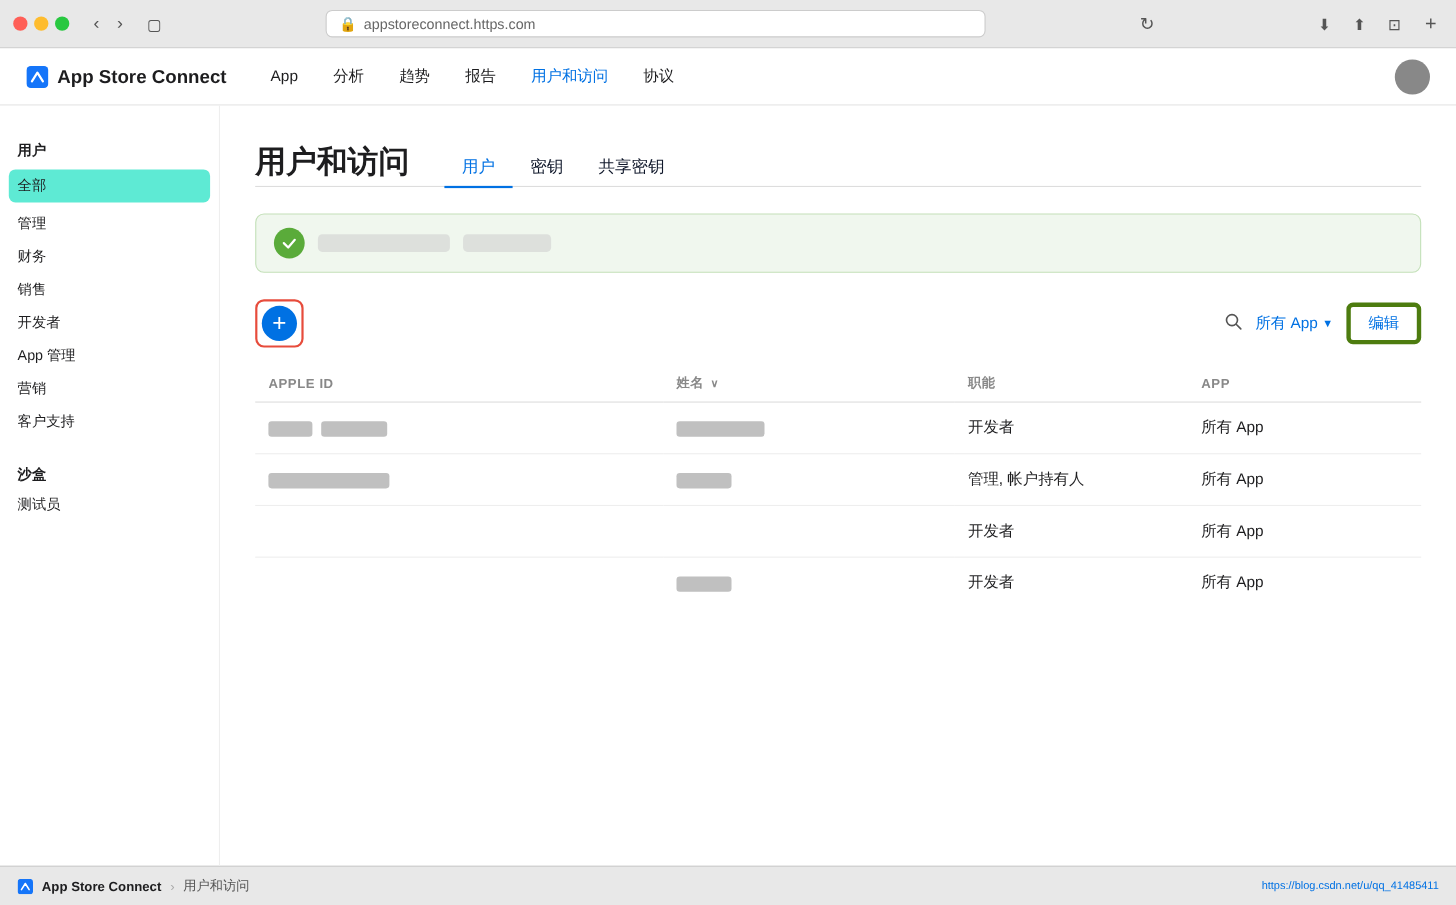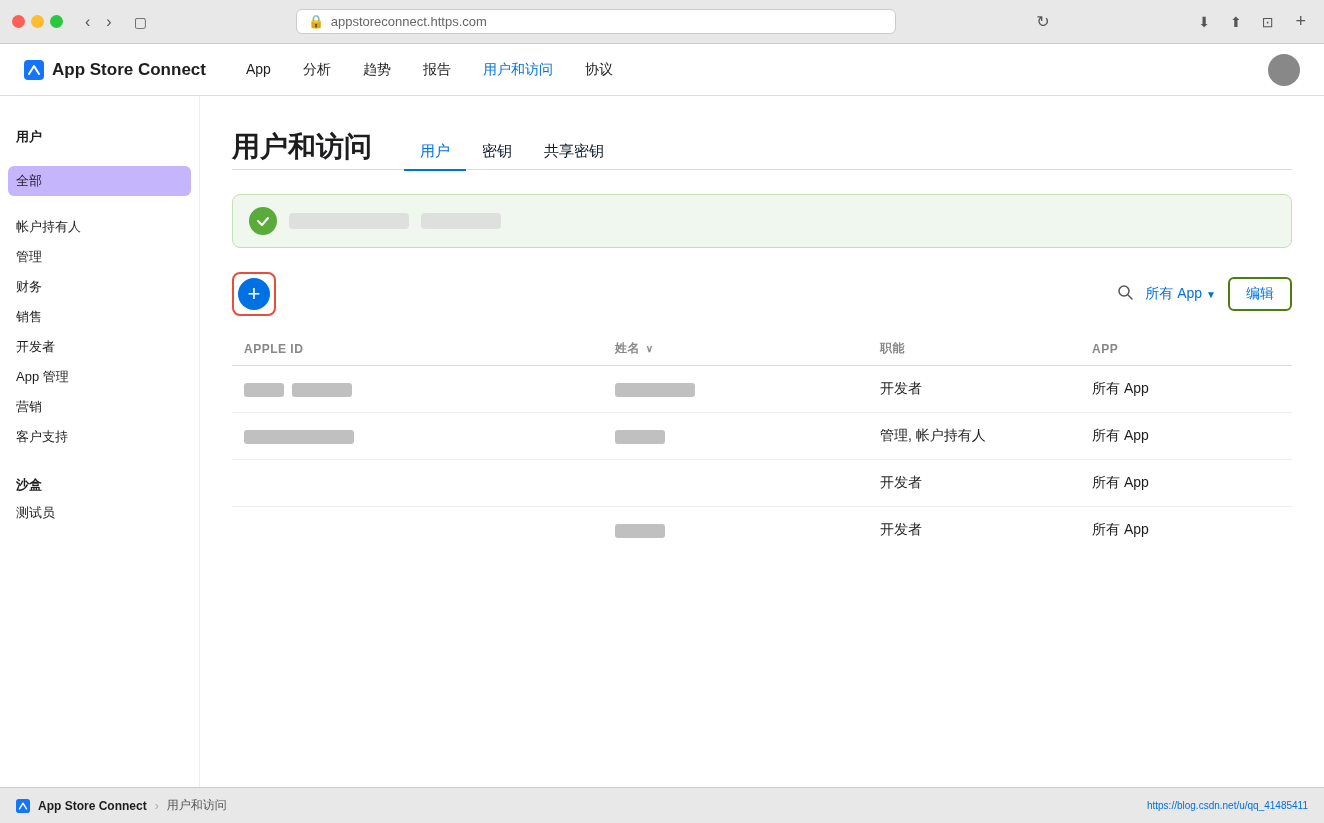--- a/index.html
+++ b/index.html
@@ -97,23 +97,23 @@
       padding: 8px 16px 4px 16px;
     }
     .sidebar-item {
       font-size: 13px;
       color: #1d1d1f;
       padding: 6px 16px;
       cursor: pointer;
       border-radius: 0;
     }
     .sidebar-item.active {
-      background: #c4b5fd;
+      background: #5eead4;
       border-radius: 6px;
-      margin: 16px 8px;
+      margin: 4px 8px;
       padding: 6px 8px;
     }
     .sidebar-divider { height: 16px; }
 
     
     .content {
       flex: 1;
       padding: 32px 32px 24px 32px;
       overflow: auto;
     }
@@ -204,21 +204,21 @@
       display: flex;
       align-items: center;
       gap: 4px;
       font-size: 14px;
       color: #0071e3;
       cursor: pointer;
       border: none;
       background: none;
     }
     .edit-btn {
-      border: 2px solid #4d7c0f;
+      border: 4px solid #4d7c0f;
       background: white;
       color: #0071e3;
       border-radius: 6px;
       padding: 6px 16px;
       font-size: 14px;
       cursor: pointer;
     }
 
     
     .user-table { width: 100%; border-collapse: collapse; }
@@ -322,21 +322,20 @@
     <a class="main-nav-item">协议</a>
   </nav>
   <div class="header-avatar"></div>
 </div>
 
 <div class="main-layout">
 
   <div class="sidebar">
     <div class="sidebar-section-label">用户</div>
     <div class="sidebar-item active">全部</div>
-    <div class="sidebar-item">帐户持有人</div>
     <div class="sidebar-item">管理</div>
     <div class="sidebar-item">财务</div>
     <div class="sidebar-item">销售</div>
     <div class="sidebar-item">开发者</div>
     <div class="sidebar-item">App 管理</div>
     <div class="sidebar-item">营销</div>
     <div class="sidebar-item">客户支持</div>
     <div class="sidebar-divider"></div>
     <div class="sidebar-section-label">沙盒</div>
     <div class="sidebar-item">测试员</div>

